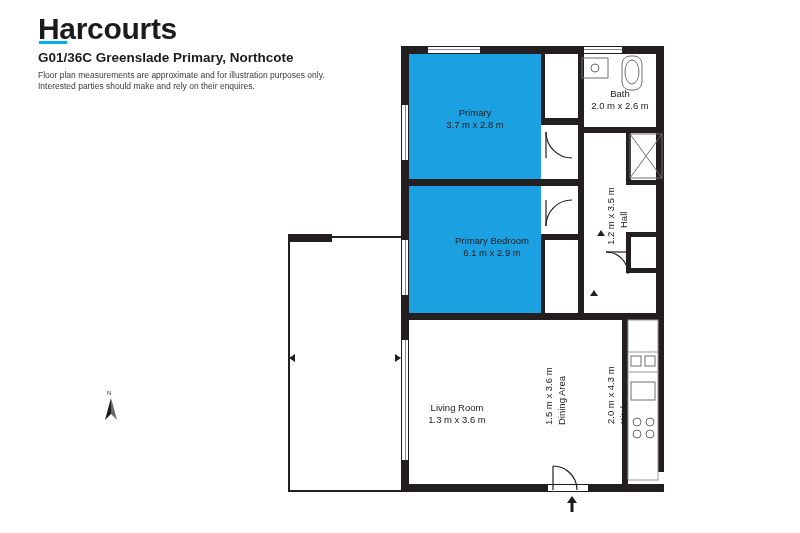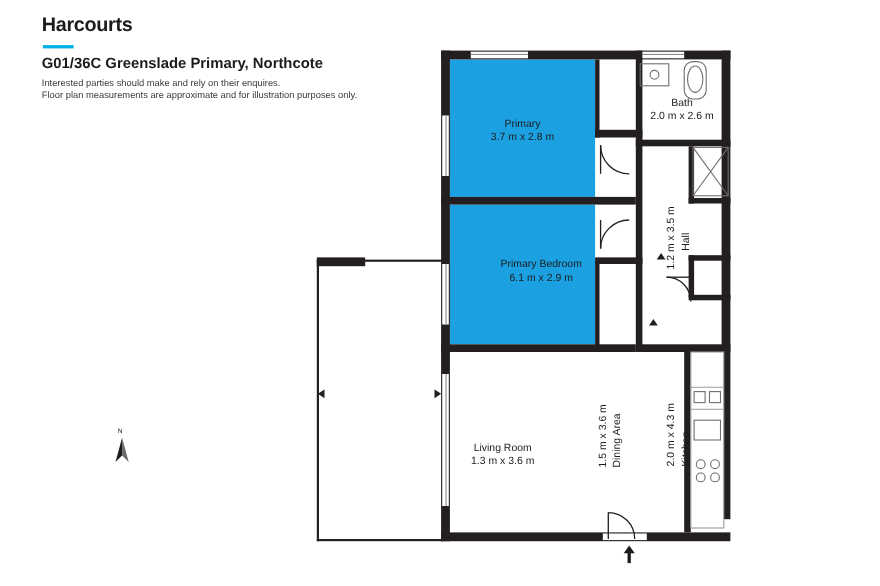--- a/index.html
+++ b/index.html
@@ -14,21 +14,21 @@
     font-family: "Liberation Sans", sans-serif;
     color: #2b2b2b;
     overflow: hidden;
   }
 
   
   .brand {
     position: absolute;
     left: 38px;
     top: 12px;
-    font-size: 18px;
+    font-size: 30px;
     font-weight: bold;
     letter-spacing: -0.3px;
     color: #1b1b1b;
   }
   .brand-underline {
     position: absolute;
     left: 39px;
     top: 41px;
     width: 28px;
     height: 3px;
@@ -129,22 +129,22 @@
     height: 16px;
   }
 </style>
 </head>
 <body>
 
 <div class="brand">Harcourts</div>
 <div class="brand-underline"></div>
 <div class="address">G01/36C Greenslade Primary, Northcote</div>
 <div class="disclaimer">
+  <div>Floor plan measurements are approximate and for illustration purposes only.</div>
   <div>Interested parties should make and rely on their enquires.</div>
-  <div>Floor plan measurements are approximate and for illustration purposes only.</div>
 </div>
 
 <div class="plan">
 
   <div class="room-fill" style="left:409px; top:54px;  width:132px; height:125px;"></div>
   <div class="room-fill" style="left:409px; top:186px; width:132px; height:127px;"></div>
 
   <div class="white-fill" style="left:541px; top:54px;  width:37px;  height:71px;"></div>
   <div class="white-fill" style="left:541px; top:238px; width:37px;  height:75px;"></div>
   <div class="white-fill" style="left:409px; top:320px; width:169px; height:158px;"></div>

